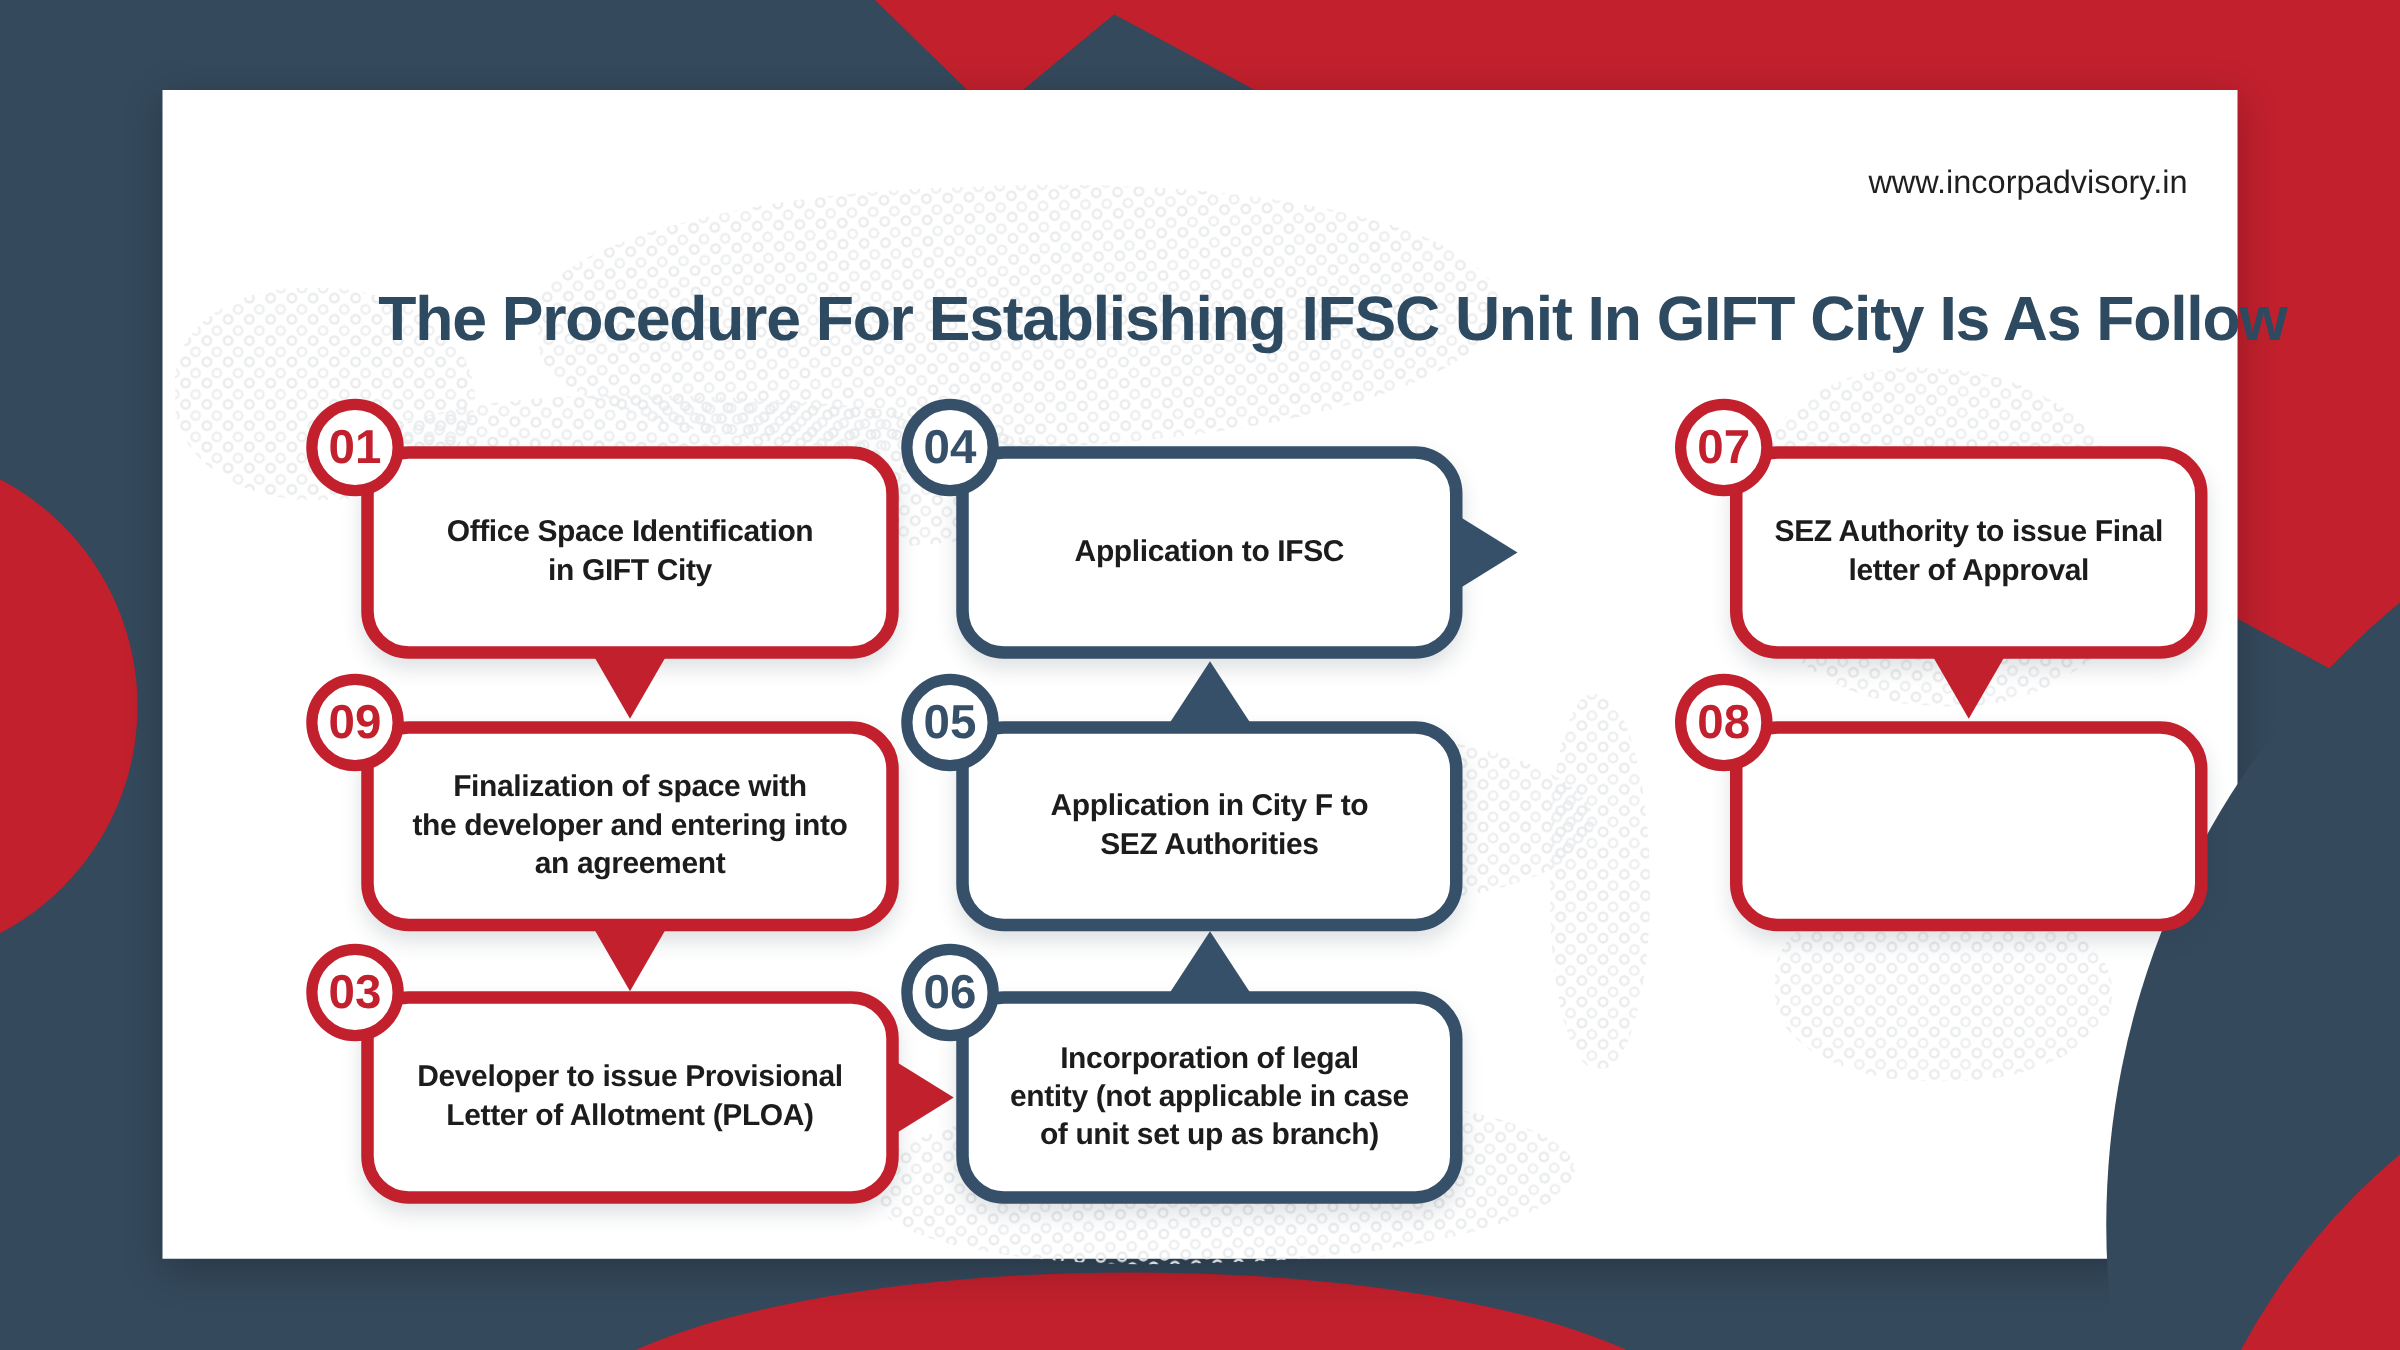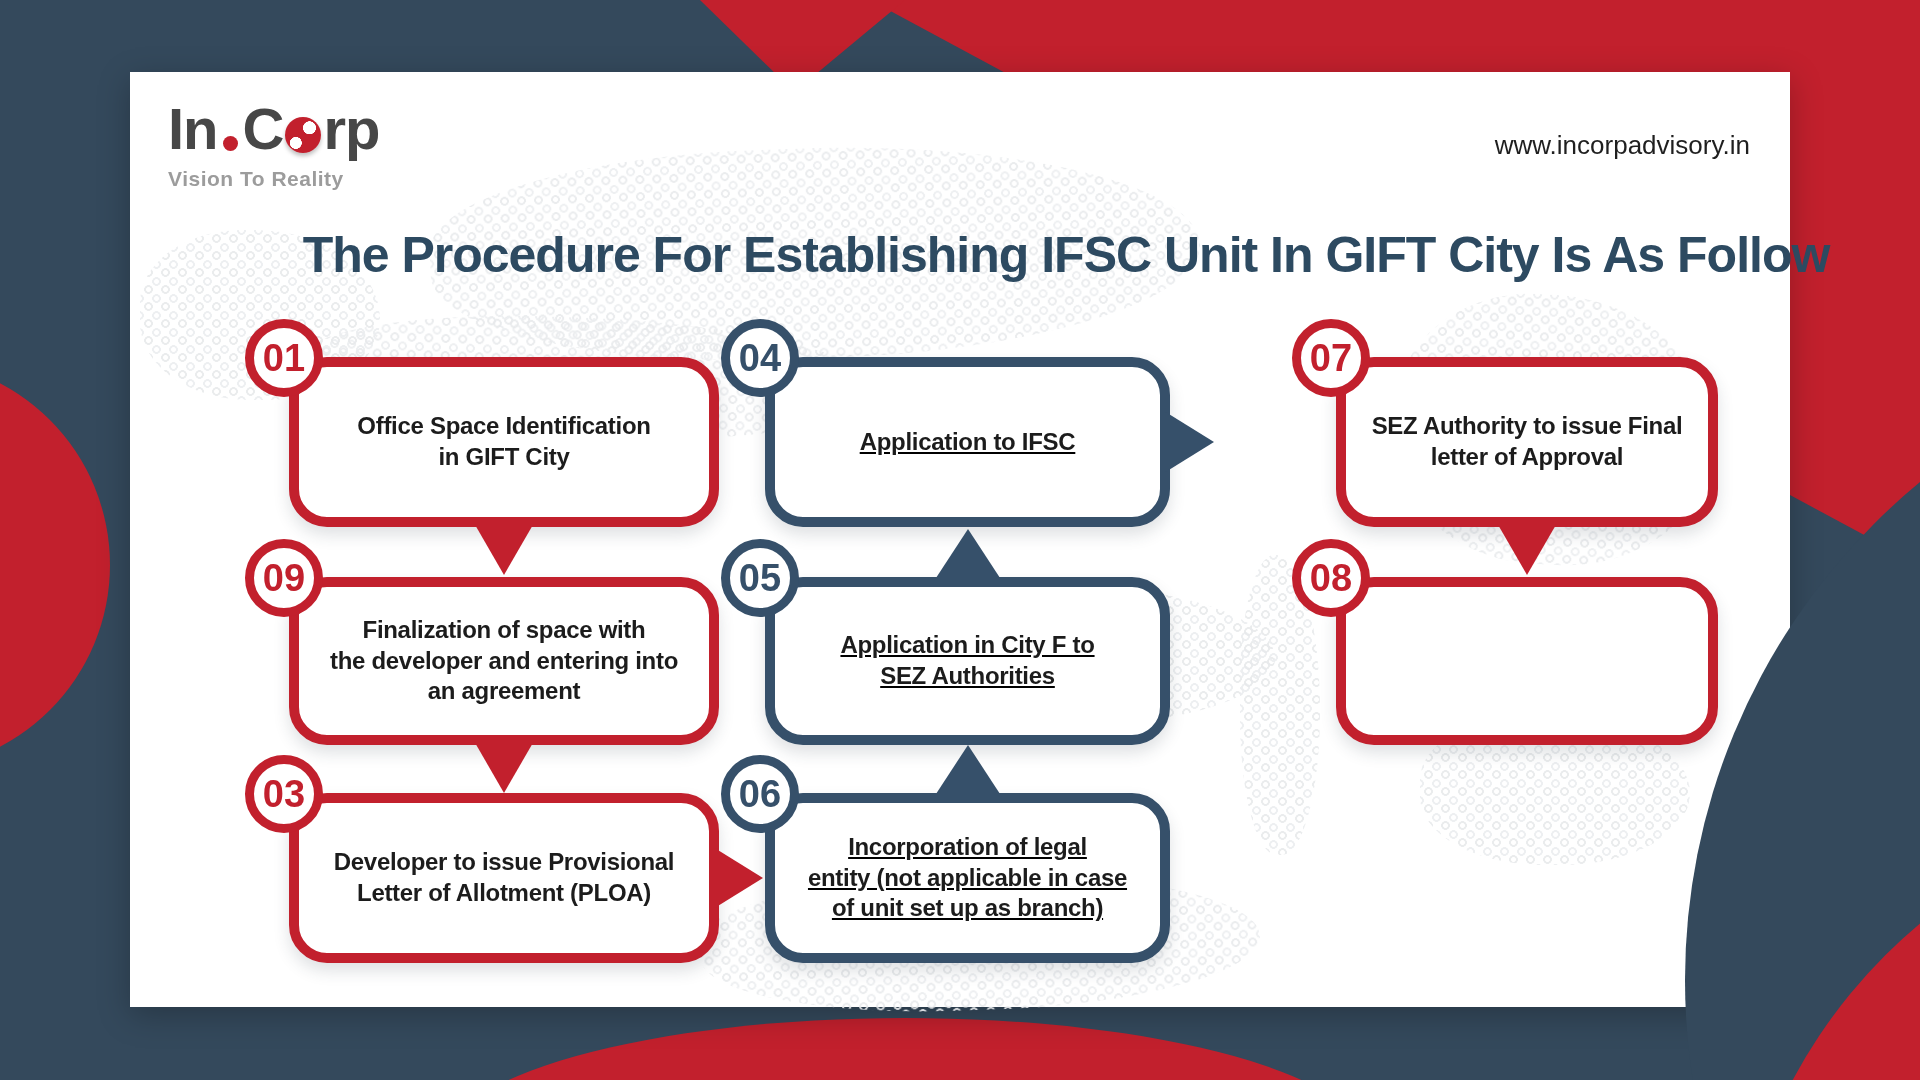--- a/index.html
+++ b/index.html
@@ -117,24 +117,24 @@
     font-size:50px;font-weight:bold;letter-spacing:-1px;
     color:var(--title);
   }
   
   .box{
     position:absolute;z-index:6;background:#fff;border-radius:38px;
     display:flex;align-items:center;justify-content:center;text-align:center;
     box-shadow:0 8px 16px rgba(40,55,70,.15);
   }
   .box.red{border:10px solid var(--red);margin-left:44px;}
-  .box.blue{border:10px solid var(--dark-blue);text-decoration:underline;}
+  .box.blue{border:10px solid var(--dark-blue);}
   .c1{left:245px;width:430px;}
   .c2{left:765px;width:405px;}
-  .c3{left:1292px;width:382px;}
+  .c3{left:1340px;width:382px;}
   .r1{top:357px;height:170px;}
   .r2{top:577px;height:168px;}
   .r3{top:793px;height:170px;}
   .box .txt{
     white-space:pre-line;
     font-weight:bold;font-size:24px;line-height:1.28;
     letter-spacing:-.3px;color:var(--text);
     padding:0 12px;
   }
   
@@ -182,30 +182,20 @@
   <div class="dots" id="dots-3"></div>
   <div class="dots" id="dots-4"></div>
   <div class="dots" id="dots-5"></div>
   <div class="dots" id="dots-6"></div>
   <div class="dots" id="dots-7"></div>
   <div class="dots" id="dots-8"></div>
 
   <div class="bg-shape" id="shape-bottom-right-slate"></div>
   <div class="bg-shape" id="shape-bottom-right-red"></div>
 
-  <div id="logo">
-    <div class="logo-row">
-      <span>In</span>
-      <span class="logo-dot"></span>
-      <span>C</span>
-      <span class="globe"></span>
-      <span>rp</span>
-    </div>
-    <div class="tagline">Vision To Reality</div>
-  </div>
 
   <div id="website-url">www.incorpadvisory.in</div>
 
   <div id="page-title">The Procedure For Establishing IFSC Unit In GIFT City Is As Follow</div>
 
   <div class="box red c1 r1">
     <div class="badge">01</div>
     <div class="txt">Office Space Identification
 in GIFT City</div>
     <div class="arr arr-down"></div>

